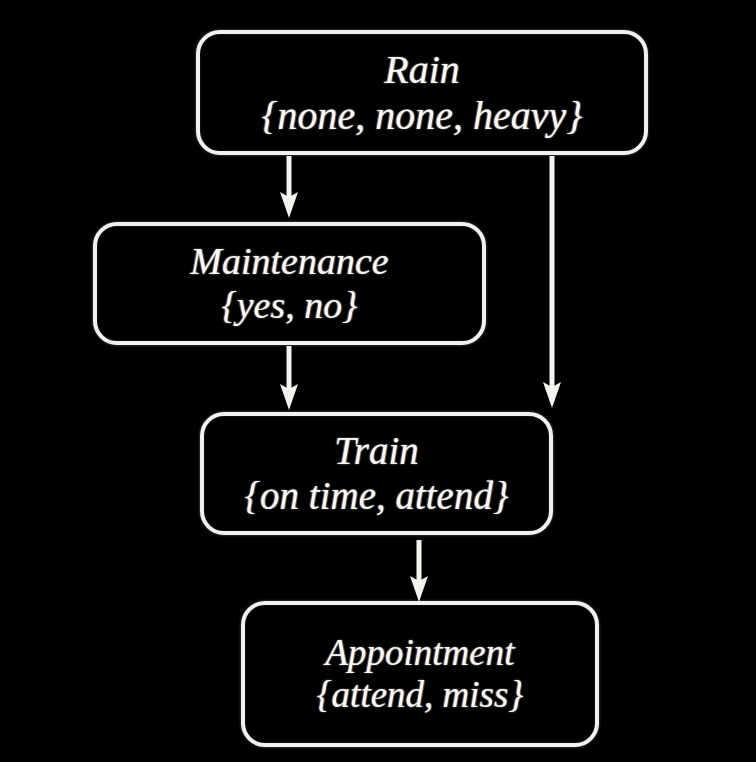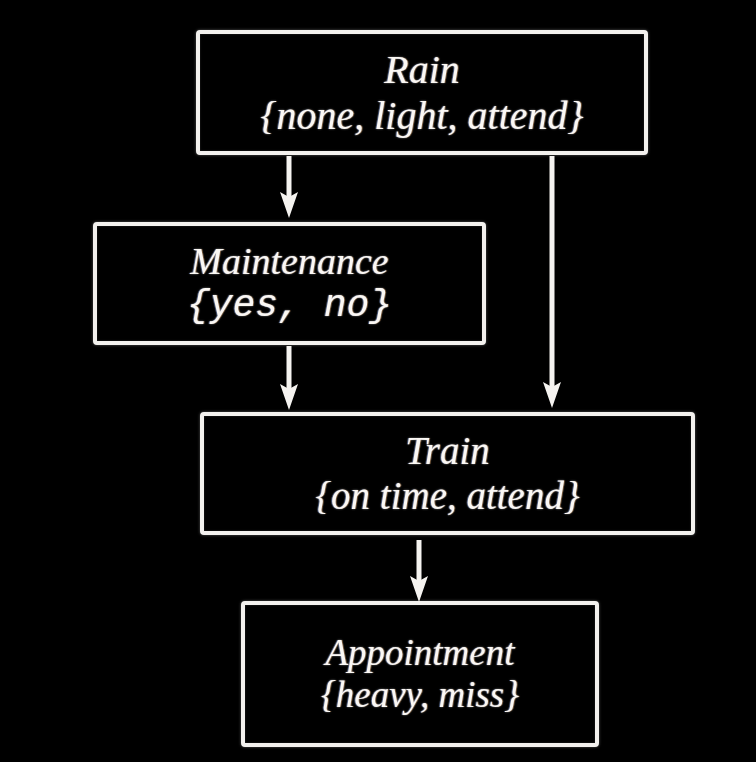--- a/index.html
+++ b/index.html
@@ -13,21 +13,21 @@
     width: 756px;
     height: 762px;
     background: #000000;
     overflow: hidden;
     font-family: "Liberation Serif", "DejaVu Serif", serif;
   }
   .node {
     position: absolute;
     box-sizing: border-box;
     border: 4px solid #f3f1ee;
-    border-radius: 4px;
+    border-radius: 24px;
     background: #000000;
     display: flex;
     flex-direction: column;
     align-items: center;
     justify-content: center;
     text-align: center;
     color: #fbf8f4;
     font-style: italic;
     line-height: 1.08;
     text-shadow:
@@ -44,27 +44,27 @@
   }
   .node-states {
     display: block;
     white-space: nowrap;
     margin-top: 0.06em;
   }
 
   
   #node-rain        { left: 196px; top: 30px;  width: 452px; height: 125px; }
   #node-maintenance { left: 93px;  top: 222px; width: 393px; height: 123px; }
-  #node-train       { left: 200px; top: 412px; width: 495px; height: 123px; }
+  #node-train       { left: 200px; top: 412px; width: 353px; height: 123px; }
   #node-appointment { left: 241px; top: 601px; width: 358px; height: 146px; }
 
   #node-rain .node-title        { font-size: 40px; }
   #node-rain .node-states       { font-size: 40px; }
   #node-maintenance .node-title { font-size: 38px; }
-  #node-maintenance .node-states{ font-size: 38px; font-family: Liberation Mono, monospace; }
+  #node-maintenance .node-states{ font-size: 38px; }
   #node-train .node-title       { font-size: 39px; }
   #node-train .node-states      { font-size: 39px; }
   #node-appointment .node-title { font-size: 37px; }
   #node-appointment .node-states{ font-size: 37px; }
 
   
   .edge {
     position: absolute;
     overflow: visible;
   }
@@ -86,36 +86,36 @@
   #edge-maintenance-train{ left: 268px; top: 346px; width: 42px; height: 64px; }
   #edge-train-appointment{ left: 398px; top: 540px; width: 42px; height: 62px; }
 </style>
 </head>
 <body>
 
 <div id="canvas">
 
   <div class="node" id="node-rain">
     <span class="node-title">Rain</span>
-    <span class="node-states">{none, light, attend}</span>
+    <span class="node-states">{none, none, heavy}</span>
   </div>
 
   <div class="node" id="node-maintenance">
     <span class="node-title">Maintenance</span>
     <span class="node-states">{yes, no}</span>
   </div>
 
   <div class="node" id="node-train">
     <span class="node-title">Train</span>
     <span class="node-states">{on time, attend}</span>
   </div>
 
   <div class="node" id="node-appointment">
     <span class="node-title">Appointment</span>
-    <span class="node-states">{heavy, miss}</span>
+    <span class="node-states">{attend, miss}</span>
   </div>
 
   <div class="edge" id="edge-rain-maintenance">
     <svg width="42" height="62" viewBox="0 0 42 62">
       <line class="edge-line" x1="21" y1="0" x2="21" y2="42"></line>
       <path class="edge-head" d="M 21 62 L 12 36 L 21 41 L 30 36 Z"></path>
     </svg>
   </div>
 
   <div class="edge" id="edge-rain-train">

